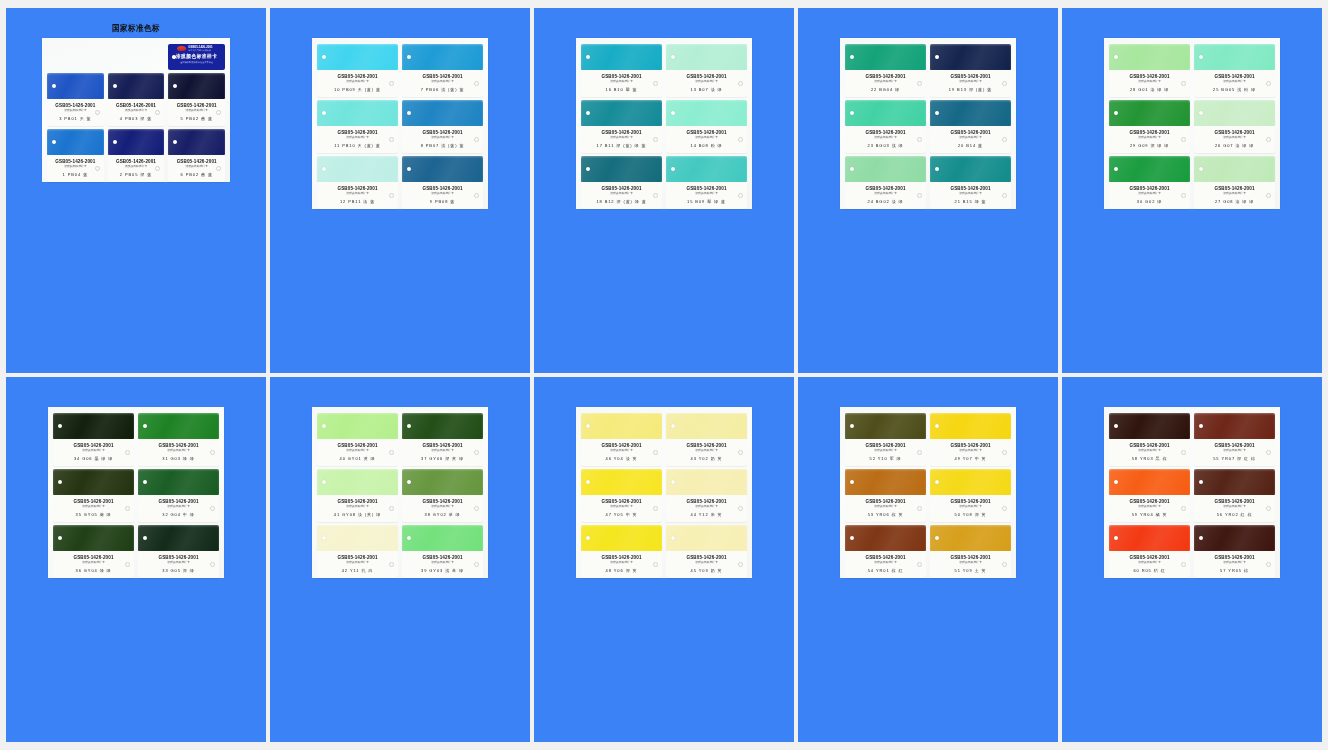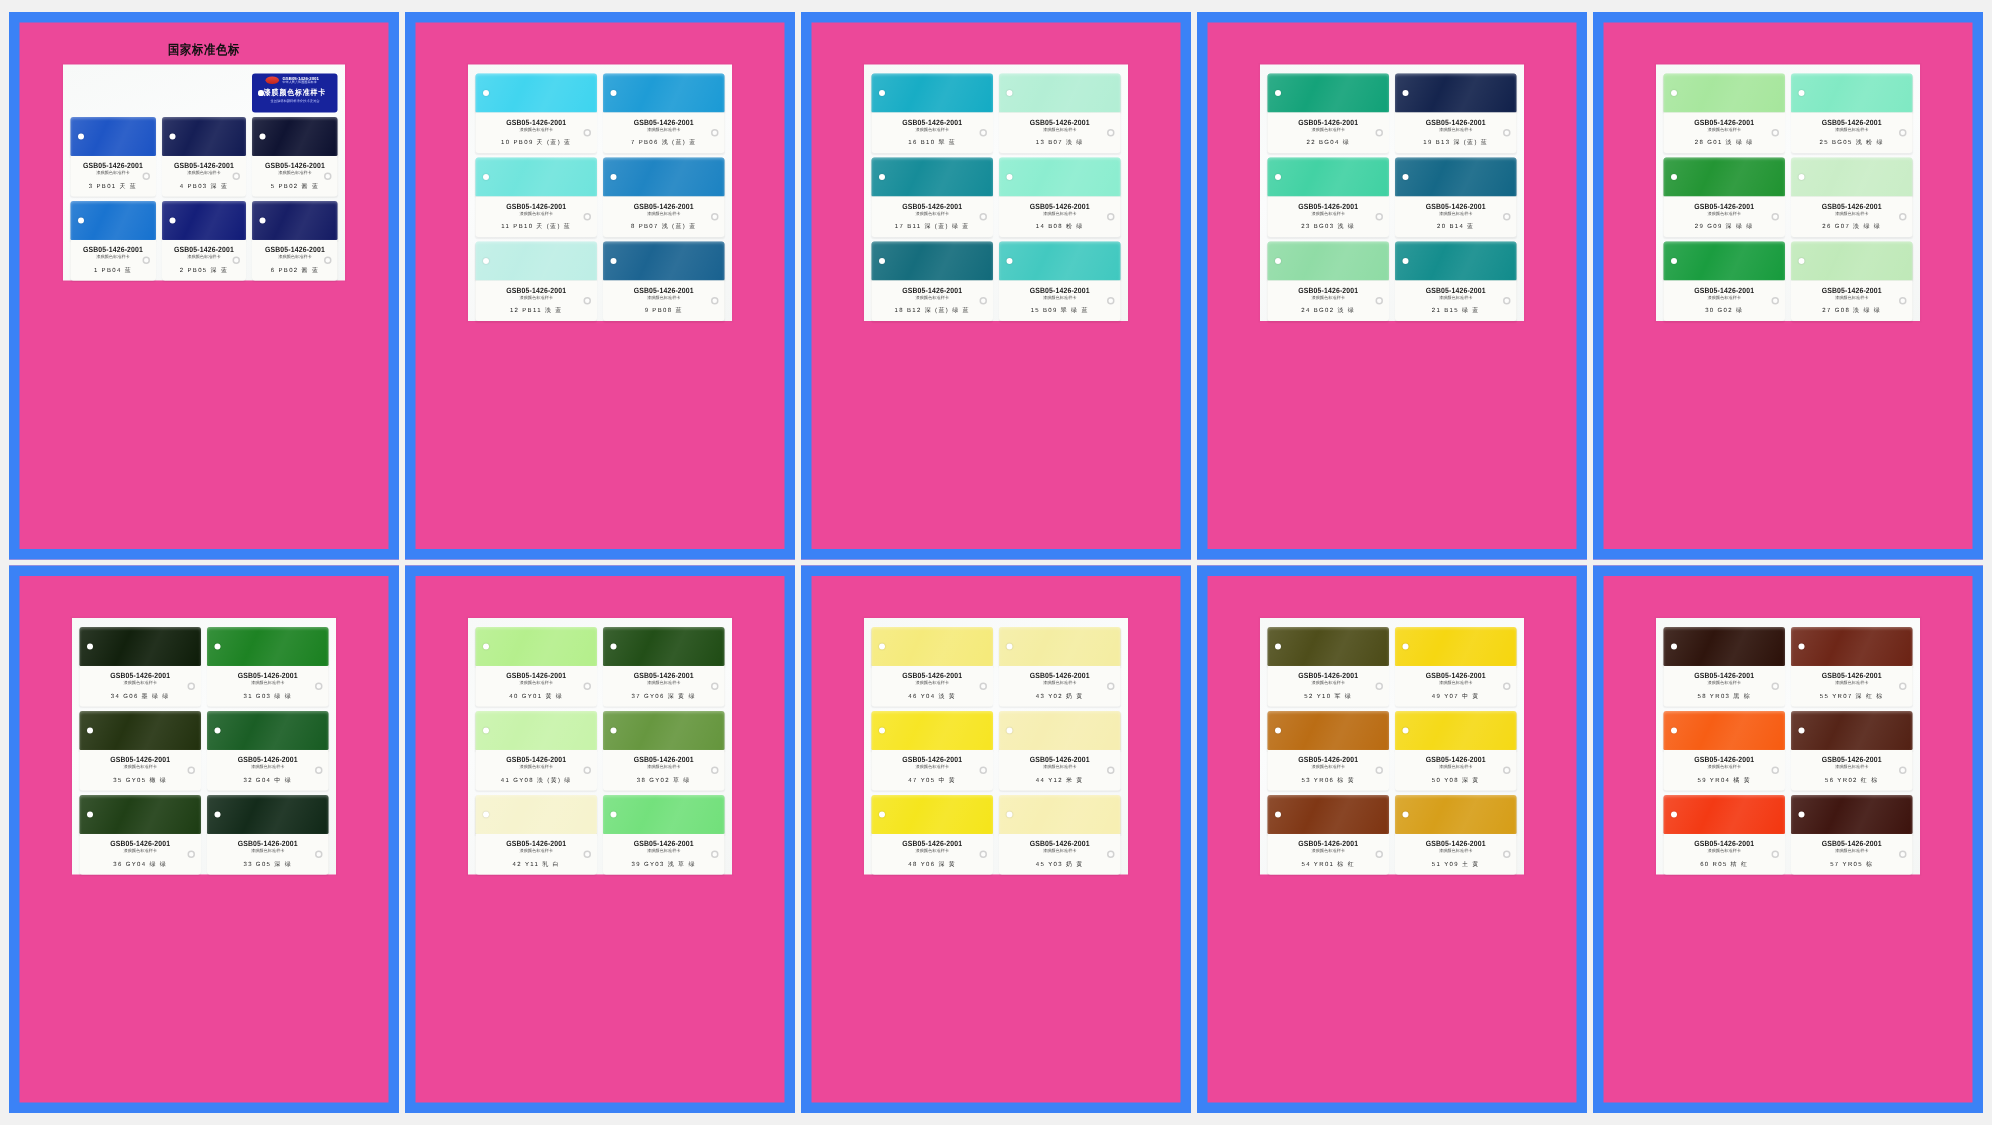--- a/index.html
+++ b/index.html
@@ -13,22 +13,22 @@
   #gallery {
     display: grid;
     grid-template-columns: repeat(5, 1fr);
     grid-template-rows: repeat(2, 1fr);
     gap: 4px;
     padding: 8px 6px;
     width: 1328px;
     height: 750px;
   }
   .page-card {
-    background: #ec4899;
-    border: 7px solid #3b82f6;
+    background: #3b82f6;
+    border: 2px solid #3b82f6;
     position: relative;
     overflow: hidden;
     display: flex;
     align-items: flex-start;
     justify-content: center;
   }
   
   .photo {
     position: relative;
     width: 100%;

